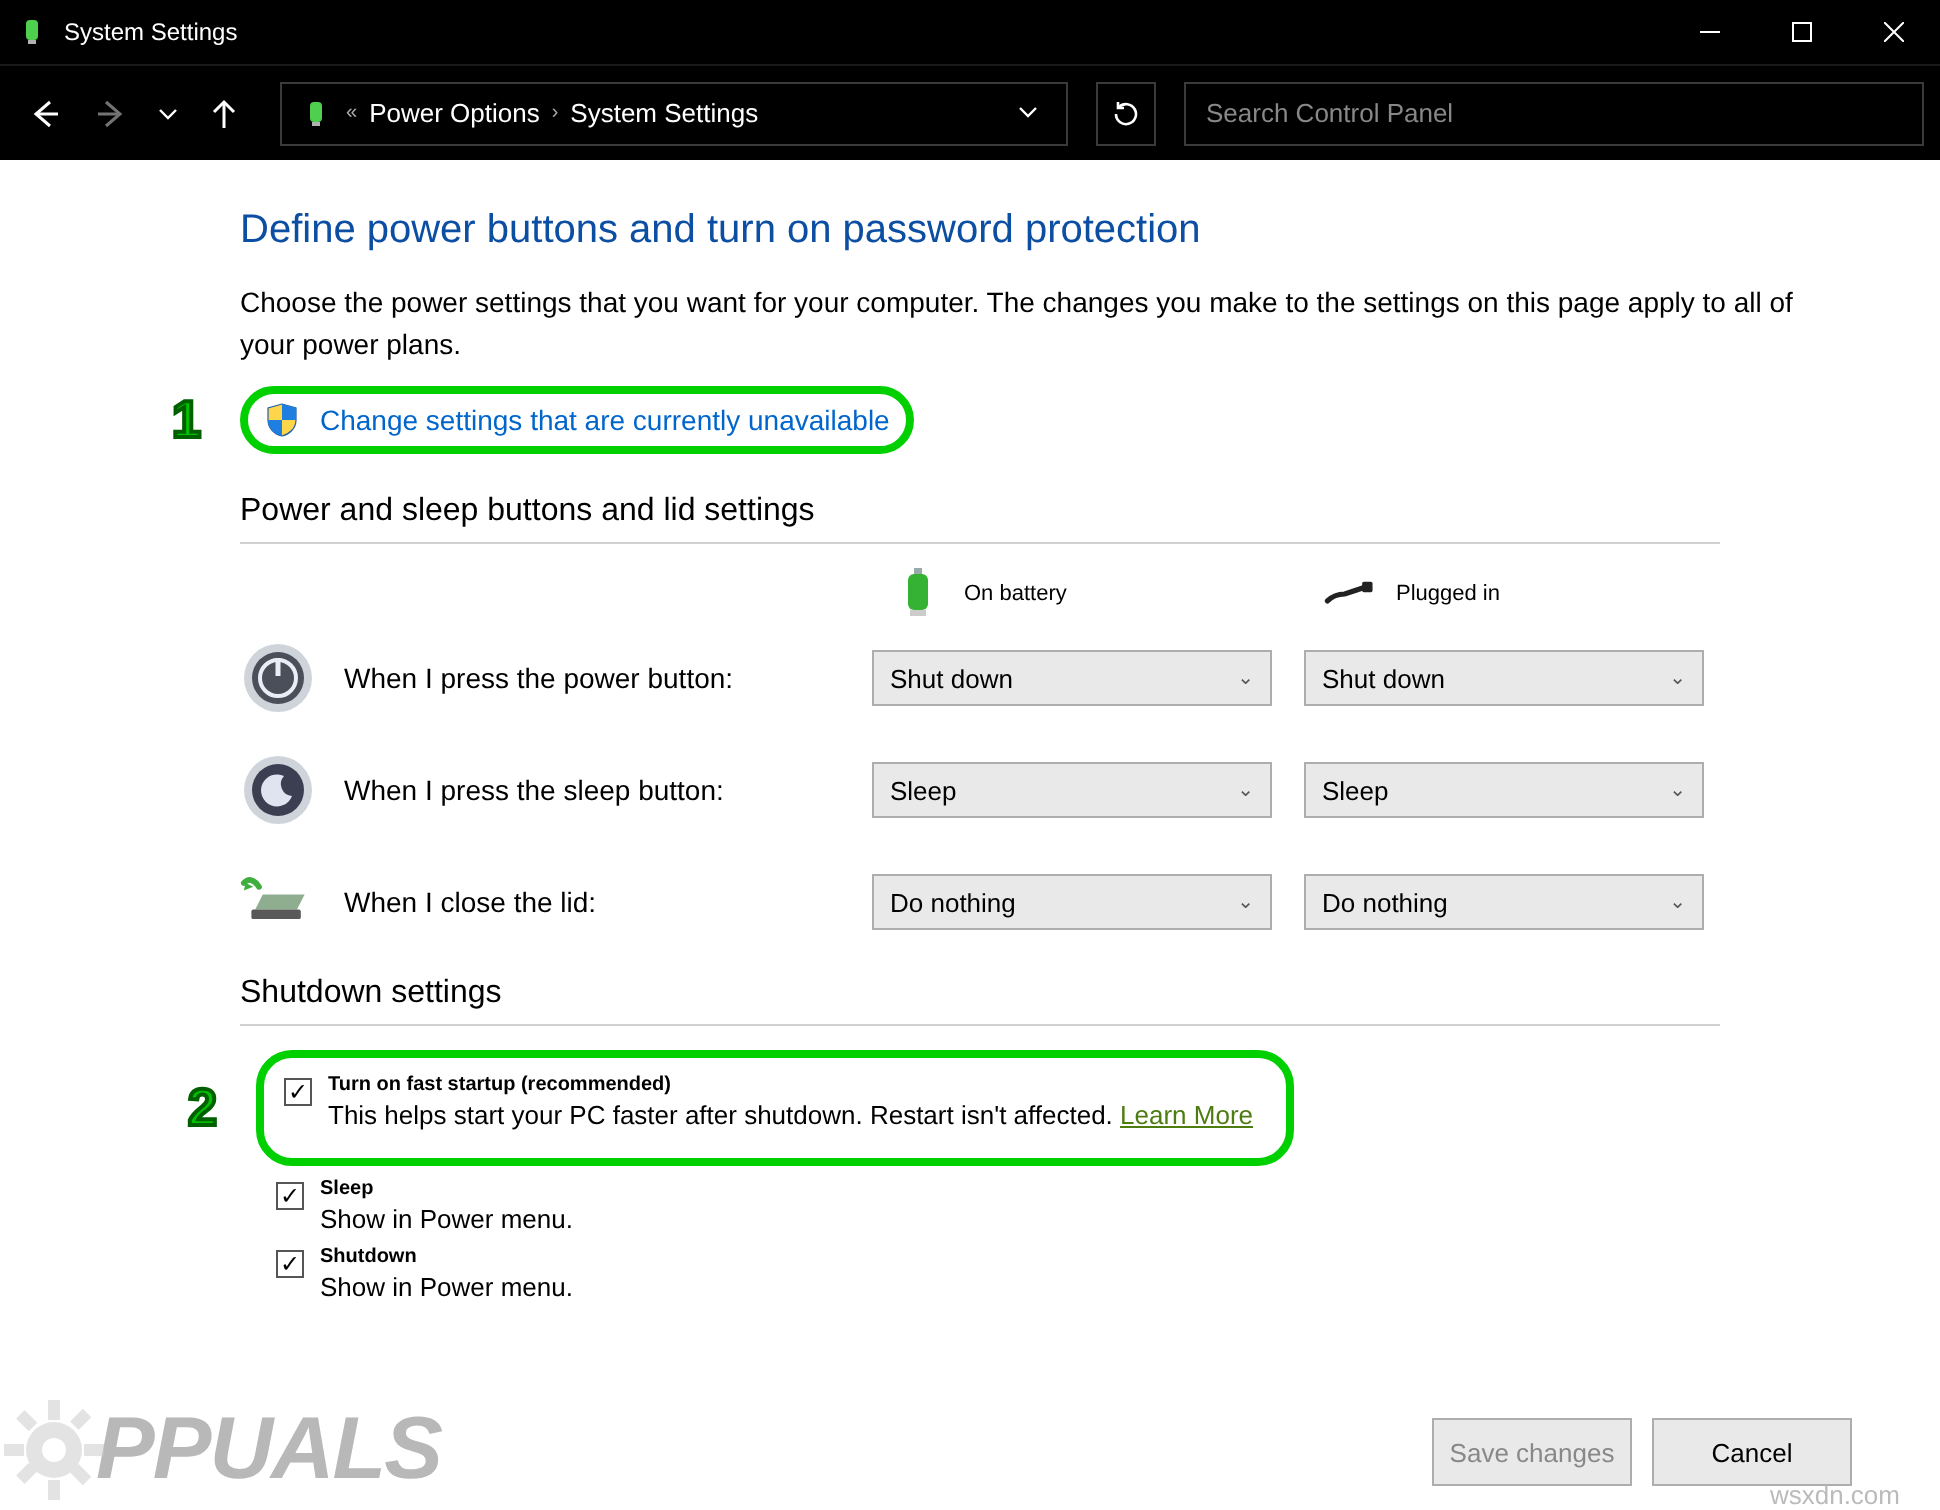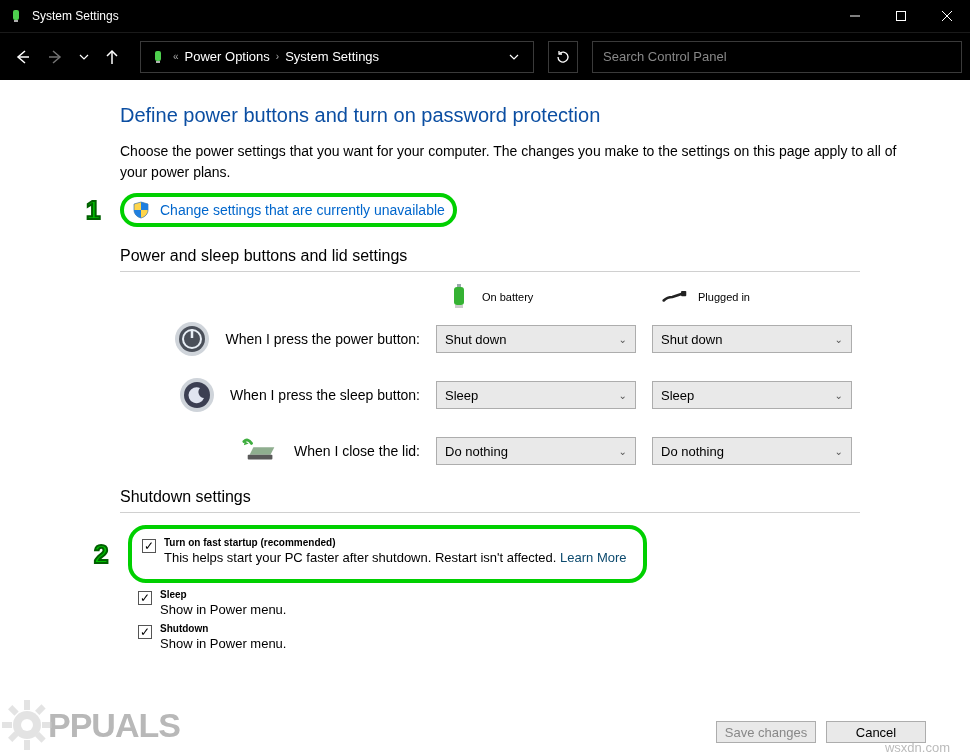--- a/index.html
+++ b/index.html
@@ -36,43 +36,43 @@
   .callout-num { position: absolute; left: -38px; top: 50%; transform: translateY(-50%); font-size: 26px; font-weight: 900; color: #00c000; -webkit-text-stroke: 2px #006000; font-family: Arial, sans-serif; }
 
   .group-title { font-size: 16px; color: #000; border-bottom: 1px solid #d0d0d0; padding-bottom: 6px; margin-bottom: 12px; max-width: 740px; }
 
   .cols-header { display: grid; grid-template-columns: 300px 200px 200px; gap: 16px; margin-bottom: 10px; margin-left: 0; }
   .col-head { display: flex; align-items: center; gap: 10px; font-size: 11px; justify-content: flex-start; padding-left: 10px;}
   .col-head.first { visibility: hidden; }
   .col-icon { width: 26px; height: 26px; display: inline-flex; align-items: center; justify-content: center; }
 
   .setting-row { display: grid; grid-template-columns: 300px 200px 200px; gap: 16px; align-items: center; margin-bottom: 18px; }
-  .setting-label { display: flex; align-items: center; gap: 14px; justify-content: flex-end; }
+  .setting-label { display: flex; align-items: center; gap: 14px; }
   .setting-icon { width: 38px; height: 38px; display: inline-flex; align-items: center; justify-content: center; flex-shrink: 0; }
   .dropdown { height: 28px; width: 100%; border: 1px solid #adadad; background: #e9e9e9; display: flex; align-items: center; justify-content: space-between; padding: 0 8px; font-size: 13px; }
   .dropdown .dd-arrow { font-size: 10px; color: #555; }
 
   .shutdown-section { margin-top: 14px; }
 
   .fast-startup-wrap { position: relative; border: 4px solid #00d000; border-radius: 18px; padding: 8px 16px 8px 10px; margin-left: 8px; display: inline-block; max-width: 600px; margin-bottom: 6px; }
   .checkbox-row { display: flex; align-items: flex-start; gap: 8px; margin-left: 18px; margin-bottom: 6px; }
   .fast-startup-wrap .checkbox-row { margin-left: 0; }
   .cb { width: 14px; height: 14px; border: 1px solid #555; background: #fff; display: inline-flex; align-items: center; justify-content: center; flex-shrink: 0; margin-top: 2px; }
   .cb.checked::after { content: "✓"; font-size: 12px; color: #000; line-height: 1; }
   .cb-content .cb-title { font-weight: 600; font-size: 10px; }
   .cb-content .cb-desc { font-size: 13px; color: #000; margin-top: 2px; }
-  .learn-more { color: #0c4a6e; }
+  .learn-more { color: #4d7c0f; text-decoration: underline; }
 
   
   .footer-btns { position: absolute; bottom: 12px; right: 44px; display: flex; gap: 10px; }
-  .btn { width: 100px; height: 22px; border: 1px solid #adadad; background: #e9e9e9; font-size: 13px; display: inline-flex; align-items: center; justify-content: center; }
+  .btn { width: 100px; height: 34px; border: 1px solid #adadad; background: #e9e9e9; font-size: 13px; display: inline-flex; align-items: center; justify-content: center; }
   .btn.disabled { color: #888; }
 
   
-  .watermark { position: absolute; bottom: 0; left: 0; height: 60px; display: flex; align-items: center; color:#b8b8b8; font-size: 34px; font-weight: 800; font-family: Arial, sans-serif; letter-spacing: -1px; }
+  .watermark { position: absolute; bottom: 0; left: 0; height: 60px; display: flex; align-items: center; color:#b8b8b8; font-size: 44px; font-weight: 800; font-family: Arial, sans-serif; letter-spacing: -1px; font-style: italic; }
   .watermark .gear { width: 54px; height: 54px; margin-right: -6px; opacity: 0.5; }
   .site-wm { position: absolute; right: 20px; bottom: 0; font-size: 13px; color: #bbb; font-family: Arial; }
 </style>
 </head>
 <body>
 
 <div class="titlebar">
   <span class="app-icon">
     <svg width="16" height="16" viewBox="0 0 16 16">
         <rect x="5" y="2" width="6" height="10" rx="2" fill="#4ecf4e"></rect>

